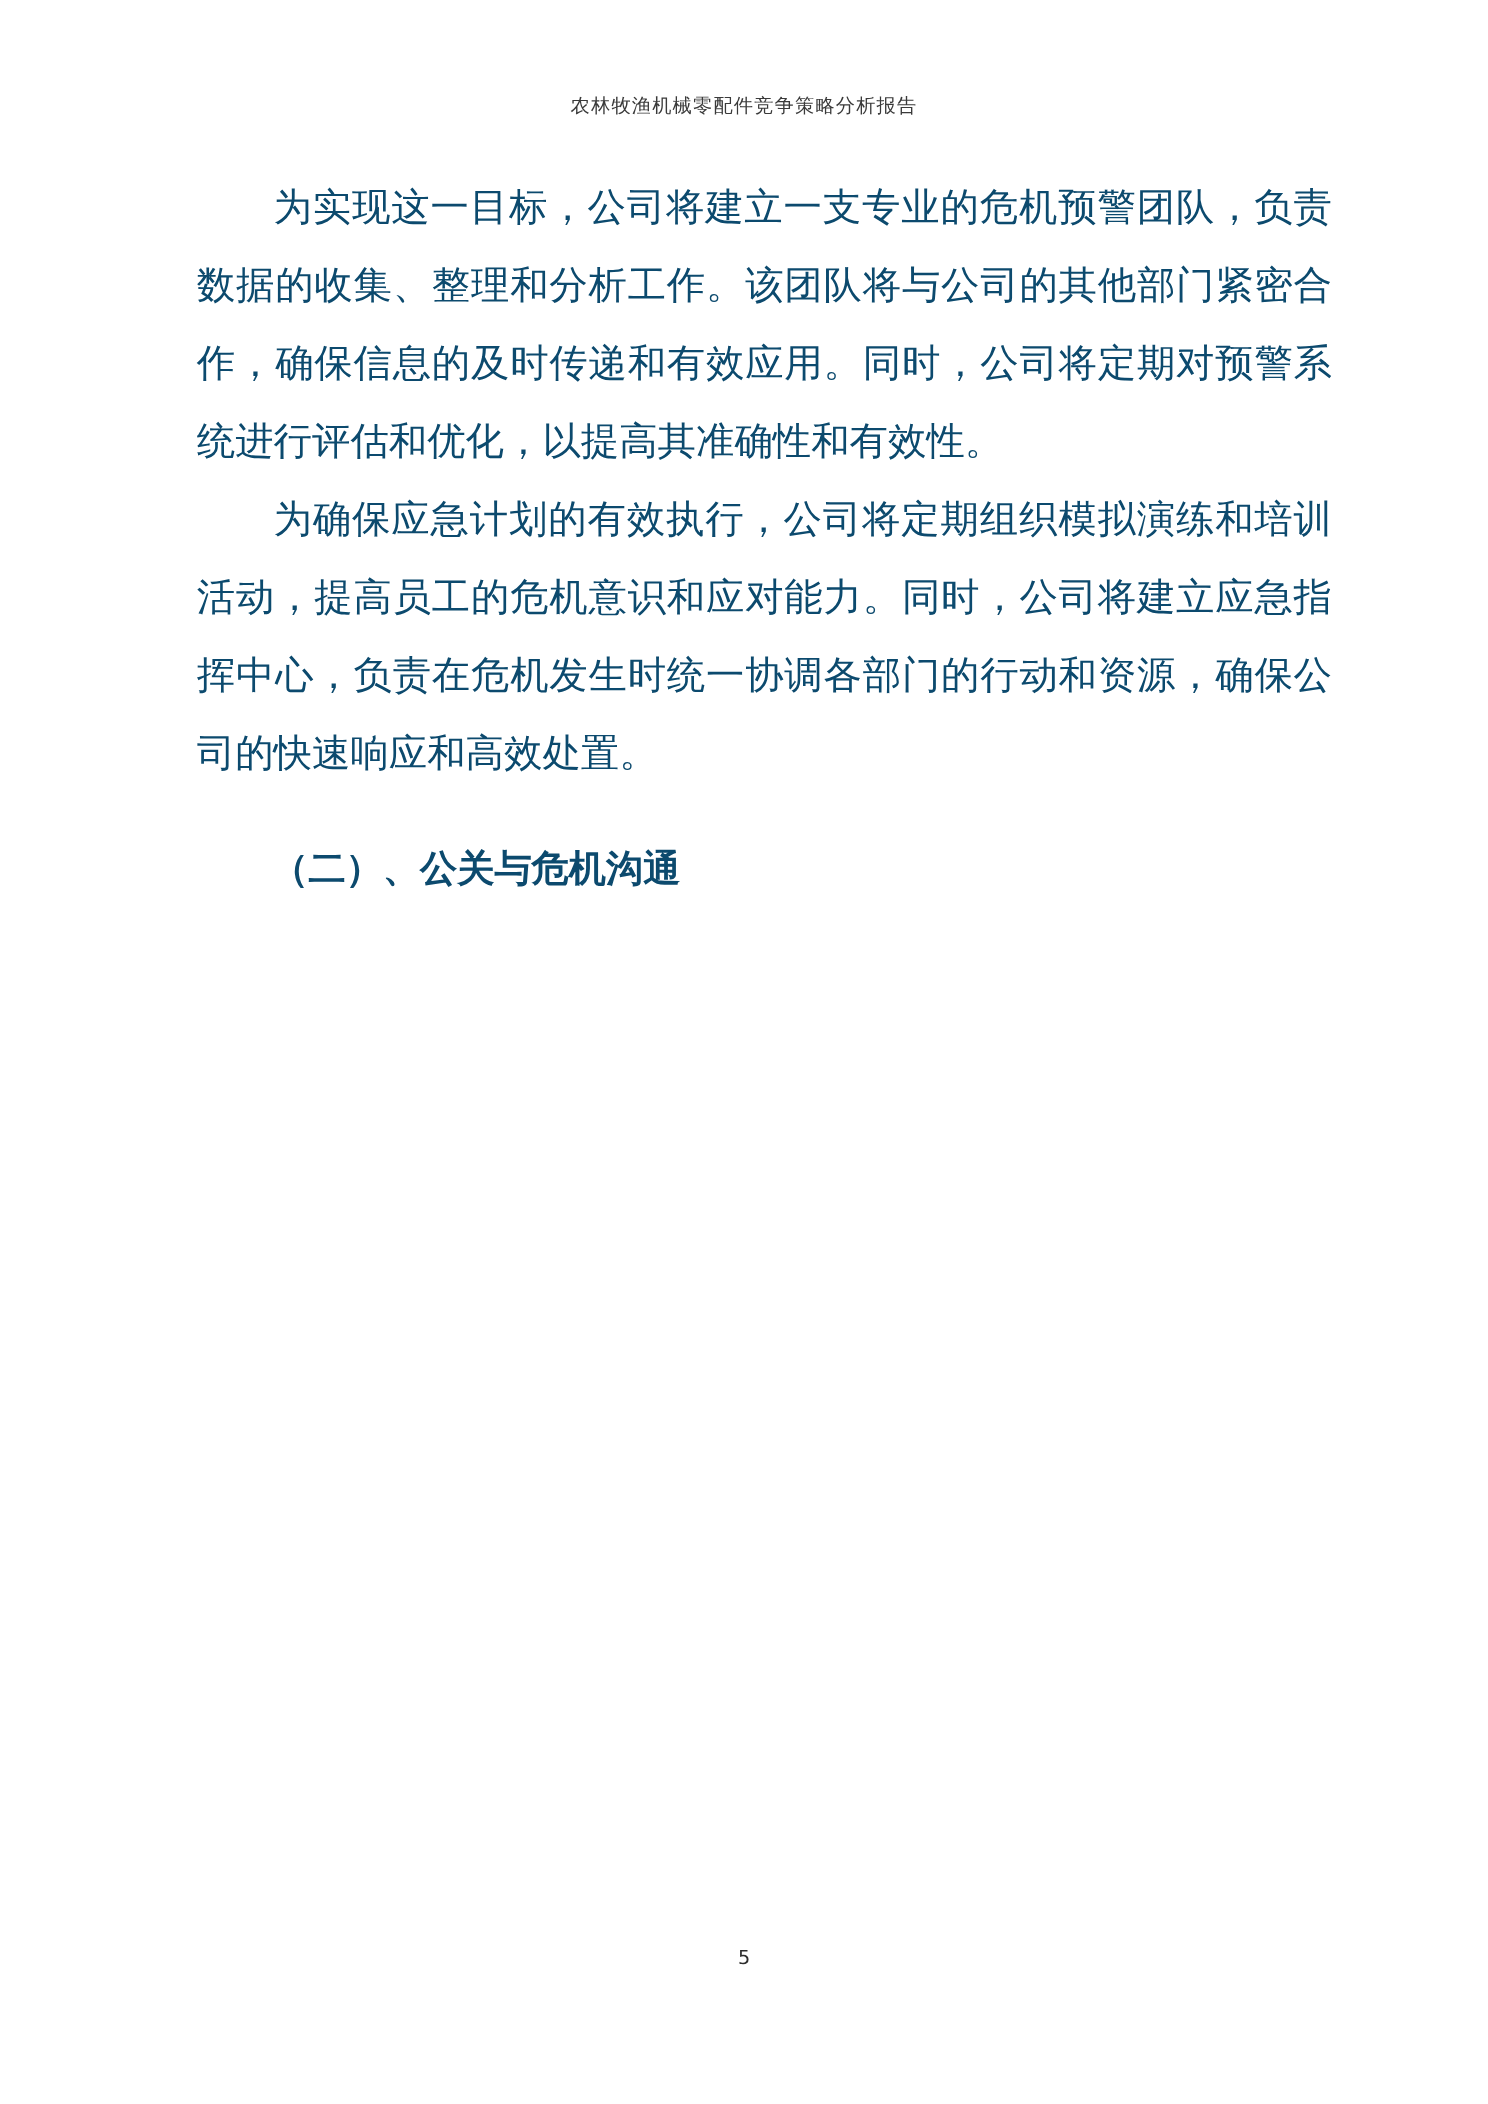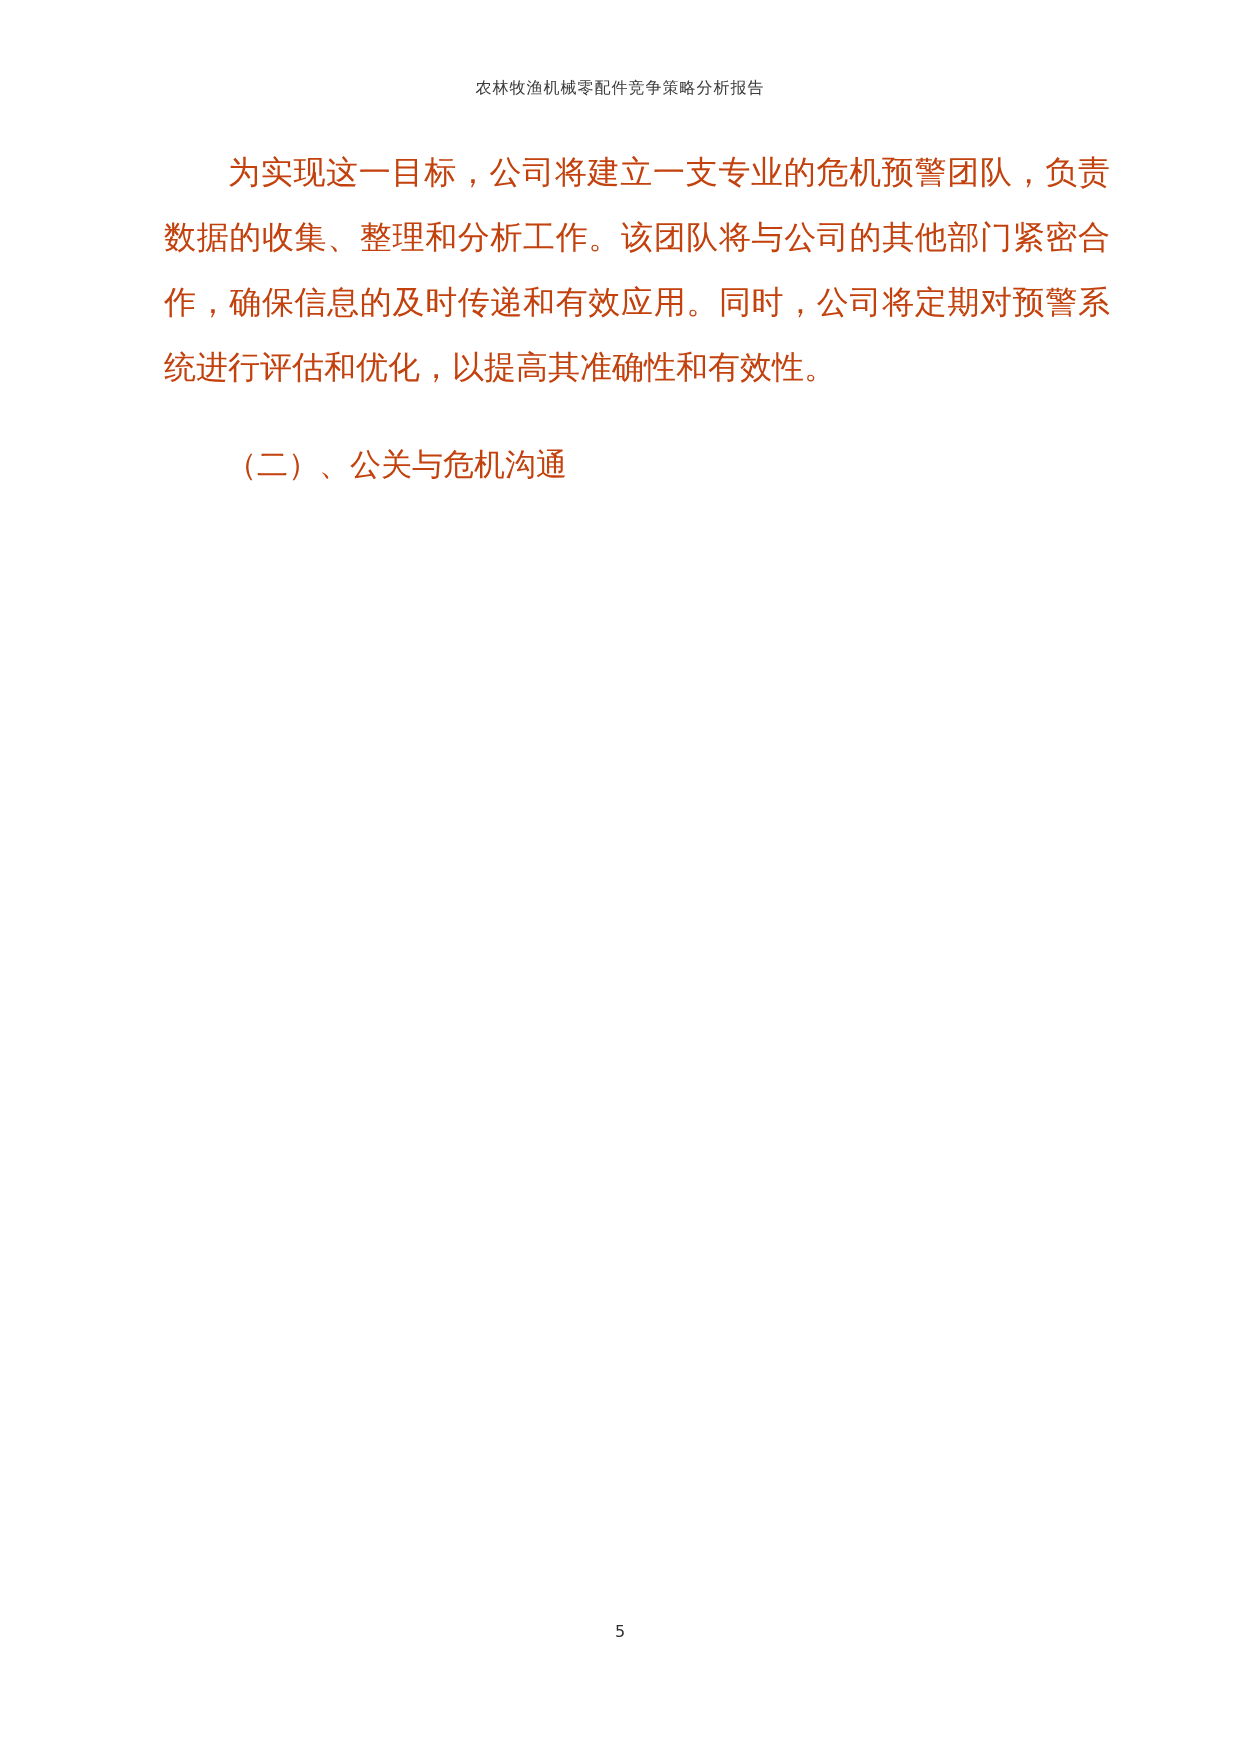--- a/index.html
+++ b/index.html
@@ -33,25 +33,25 @@
       left: 164px;
       width: 946px;
     }
     .para {
       margin: 0;
       font-size: 32px;
       line-height: 65px;
       text-indent: 2em;
       text-align: justify;
       text-justify: inter-ideograph;
-      color: #c2410c;
+      color: #0c4a6e;
       font-weight: 400;
     }
     .para.heading {
-      font-weight: 400;
+      font-weight: 700;
       font-size: 31px;
       margin-top: 32px;
       margin-bottom: 25px;
       text-align: left;
     }
     .doc-footer {
       position: absolute;
       top: 1622px;
       left: 0;
       width: 100%;
@@ -62,17 +62,18 @@
     }
   </style>
 </head>
 <body>
 
 <div class="page">
   <div class="doc-header">农林牧渔机械零配件竞争策略分析报告</div>
 
   <div class="doc-content">
       <p class="para">为实现这一目标，公司将建立一支专业的危机预警团队，负责数据的收集、整理和分析工作。该团队将与公司的其他部门紧密合作，确保信息的及时传递和有效应用。同时，公司将定期对预警系统进行评估和优化，以提高其准确性和有效性。</p>
+      <p class="para">为确保应急计划的有效执行，公司将定期组织模拟演练和培训活动，提高员工的危机意识和应对能力。同时，公司将建立应急指挥中心，负责在危机发生时统一协调各部门的行动和资源，确保公司的快速响应和高效处置。</p>
       <p class="para heading">（二）、公关与危机沟通</p>
     </div>
 
   <div class="doc-footer">5</div>
 </div>
 
 </body></html>

